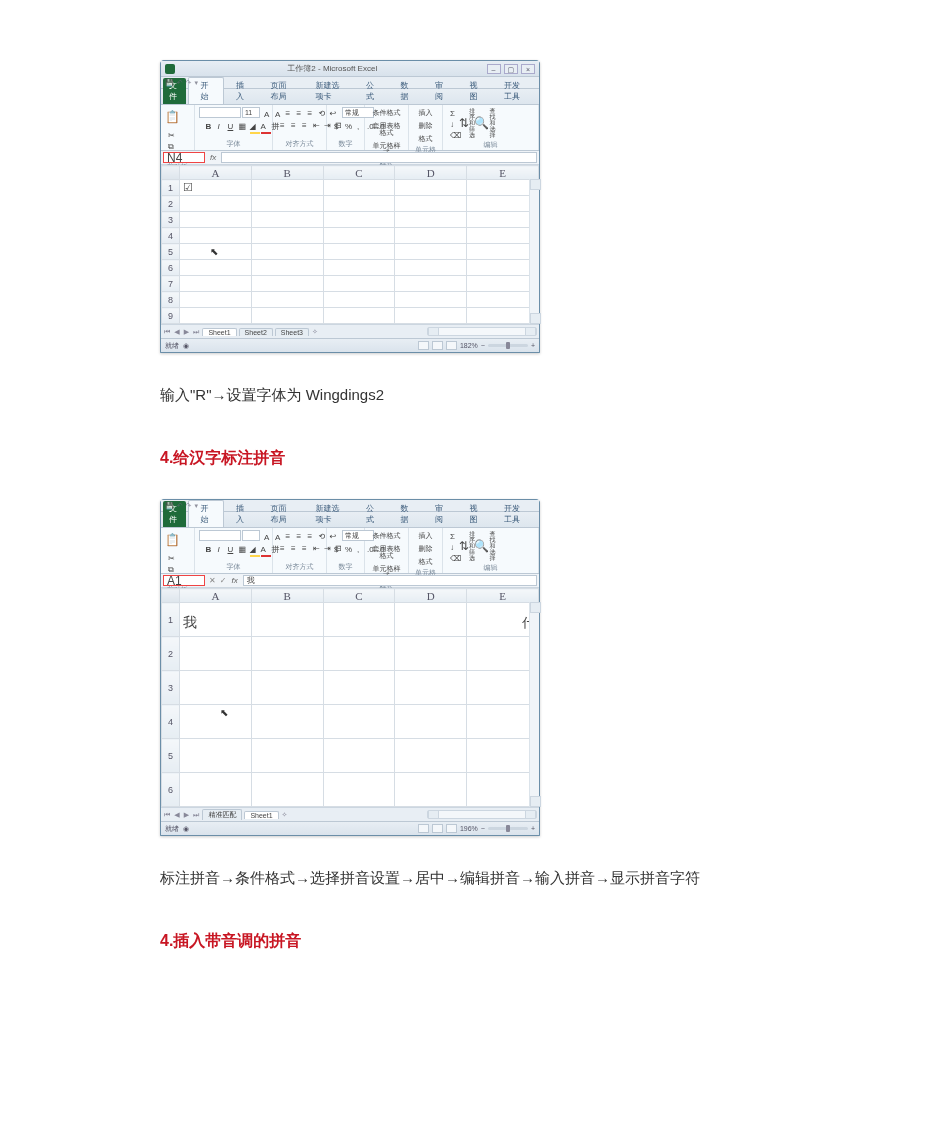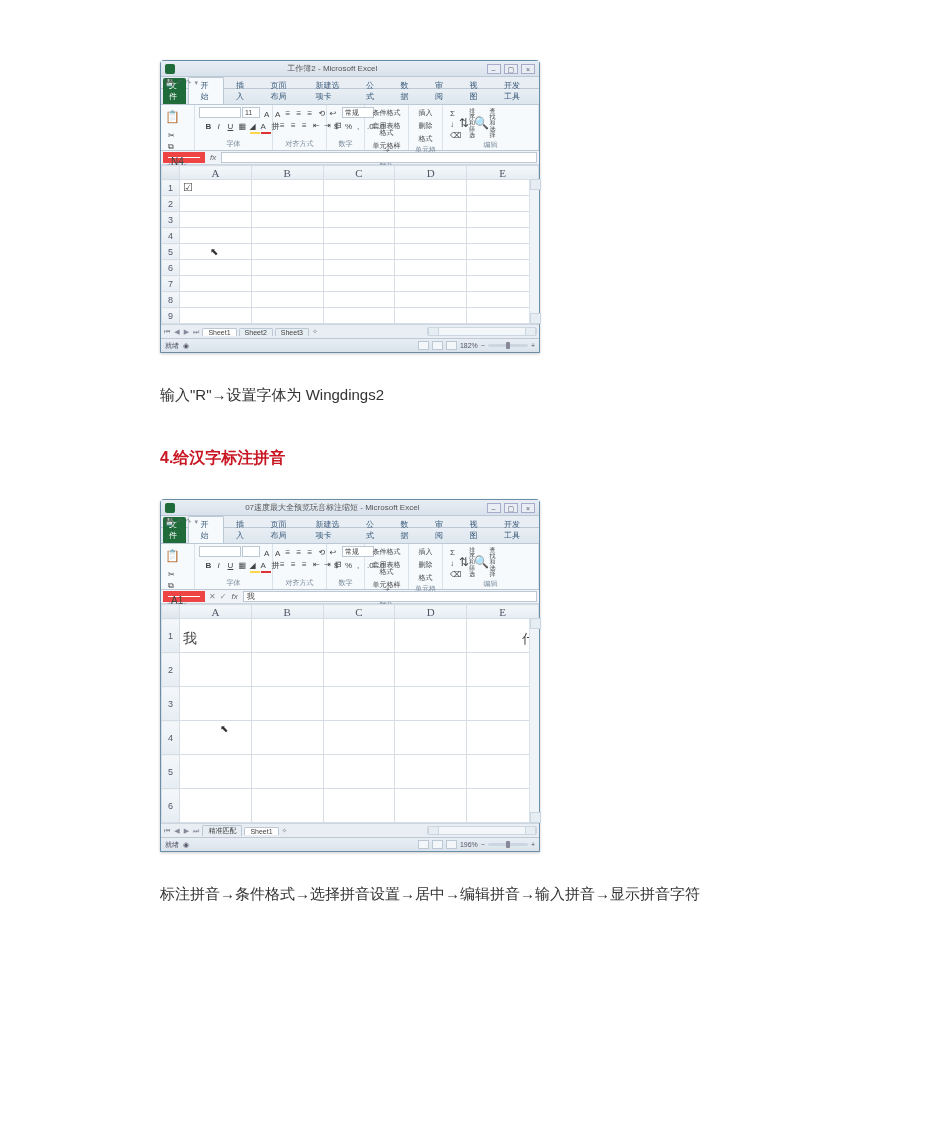--- a/index.html
+++ b/index.html
@@ -40,21 +40,21 @@
   .rgroup .glabel{ text-align:center; font-size:7px; color:#7a8a9a; padding-top:1px;}
   .rbtn { border:1px solid transparent; padding:1px 2px; border-radius:2px; font-size:7px; line-height:1; min-width:8px; text-align:center; background:transparent;}
   .rbtn.big{ width:16px; height:20px; display:flex; align-items:center; justify-content:center; font-size:12px;}
   .rbtn.icon{ width:10px; height:10px; font-size:8px; line-height:10px;}
   .stack{ display:flex; flex-direction:column; gap:1px;}
   .row{ display:flex; gap:1px; align-items:center;}
   .sel{ border:1px solid #bcc8d4; background:#fff; padding:0 2px; font-size:7px; height:11px; line-height:10px;}
   .colorbar{ width:10px; height:2px; display:block;}
 
   .fx-row{ height:14px; display:flex; align-items:center; background:#f0f4f8; border-bottom:1px solid #ccd6e0;}
-  .namebox{ width:42px; border:5px solid #ef4444; background:#fff; margin:1px 2px; font-size:10px; padding:0 3px; height:11px; line-height:10px;}
+  .namebox{ width:42px; border:1px solid #ef4444; background:#fff; margin:1px 2px; font-size:12px; padding:0 3px; height:11px; line-height:10px;}
   .fxlbl{ font-style:italic; font-size:8px; color:#666; padding:0 3px;}
   .fxinput{ flex:1; border:1px solid #bcc8d4; background:#fff; margin:1px 2px; height:11px; font-size:8px; padding:0 3px; line-height:10px;}
 
   .qat{ height:12px; background:#e8eef4; display:flex; align-items:center; gap:3px; padding:0 4px; border-bottom:1px solid #bcc8d4; font-size:7px; color:#667;}
   .qat span{opacity:.7;}
 
   .grid-wrap{ position:relative;}
   .sheet{ border-collapse:collapse; width:100%; background:#fff; table-layout:fixed;}
   .sheet th, .sheet td{ border:1px solid #d6dde4; font-size:11px;}
   .sheet th{ background:linear-gradient(#f4f7fa,#e6edf3); color:#556; font-weight:normal; height:14px;}
@@ -332,29 +332,20 @@
         <span>+</span>
       </div>
     </div>
   </div>
 
   <p class="para">输入"R"→设置字体为 Wingdings2</p>
 
   <h3 class="heading">4.给汉字标注拼音</h3>
 
   <div class="excel-win">
-    <div class="titlebar">
-      <span class="xlogo"></span>
-      <span class="ttl">07速度最大全预览玩音标注缩短 - Microsoft Excel</span>
-      <span class="winbtns">
-        <span>–</span>
-        <span>▢</span>
-        <span>×</span>
-      </span>
-    </div>
     <div class="qat">
       <span>💾</span>
       <span>↶</span>
       <span>↷</span>
       <span>▾</span>
     </div>
     <div class="tabs-row">
       <span class="file-tab">文件</span>
       <span class="rtab active">开始</span>
       <span class="rtab">插入</span>
@@ -554,14 +545,15 @@
         <span>196%</span>
         <span>−</span>
         <div class="zslider"></div>
         <span>+</span>
       </div>
     </div>
   </div>
 
   <p class="para">标注拼音→条件格式→选择拼音设置→居中→编辑拼音→输入拼音→显示拼音字符</p>
 
+  <h3 class="heading">4.插入带音调的拼音</h3>
 
 </div>
 
 </body></html>

